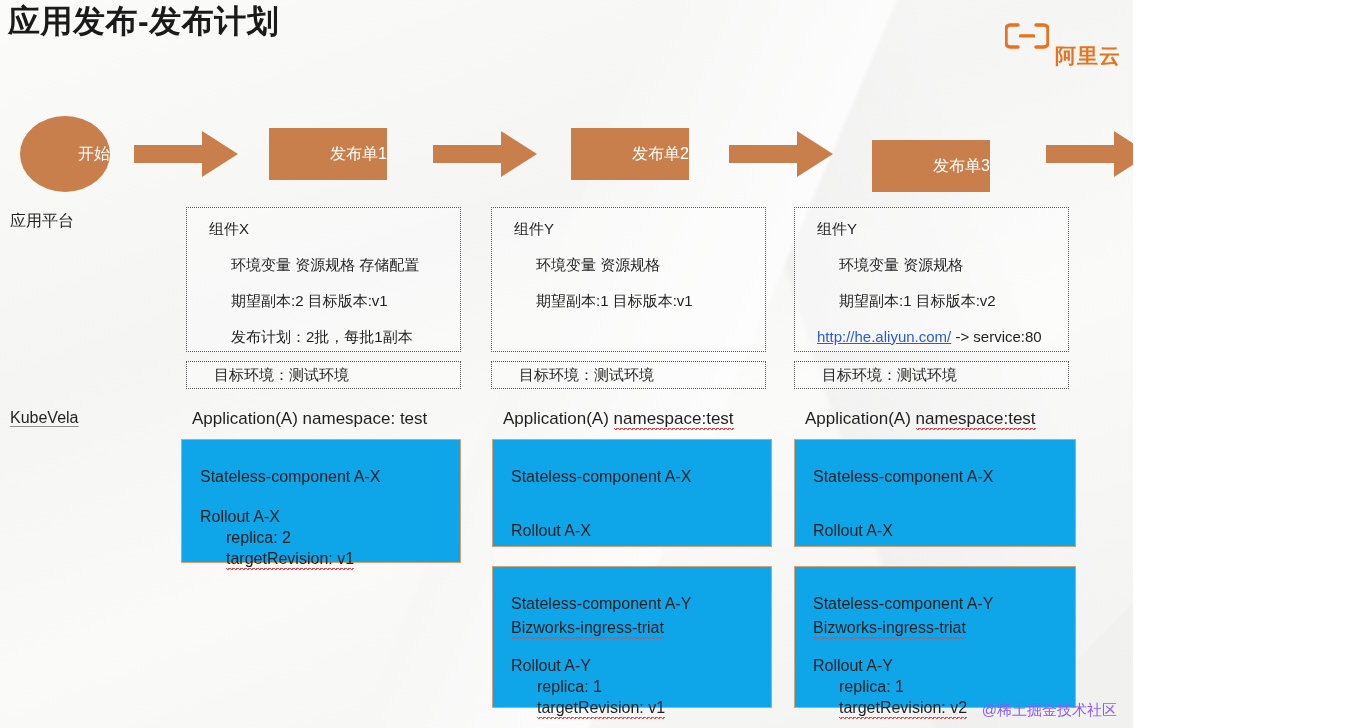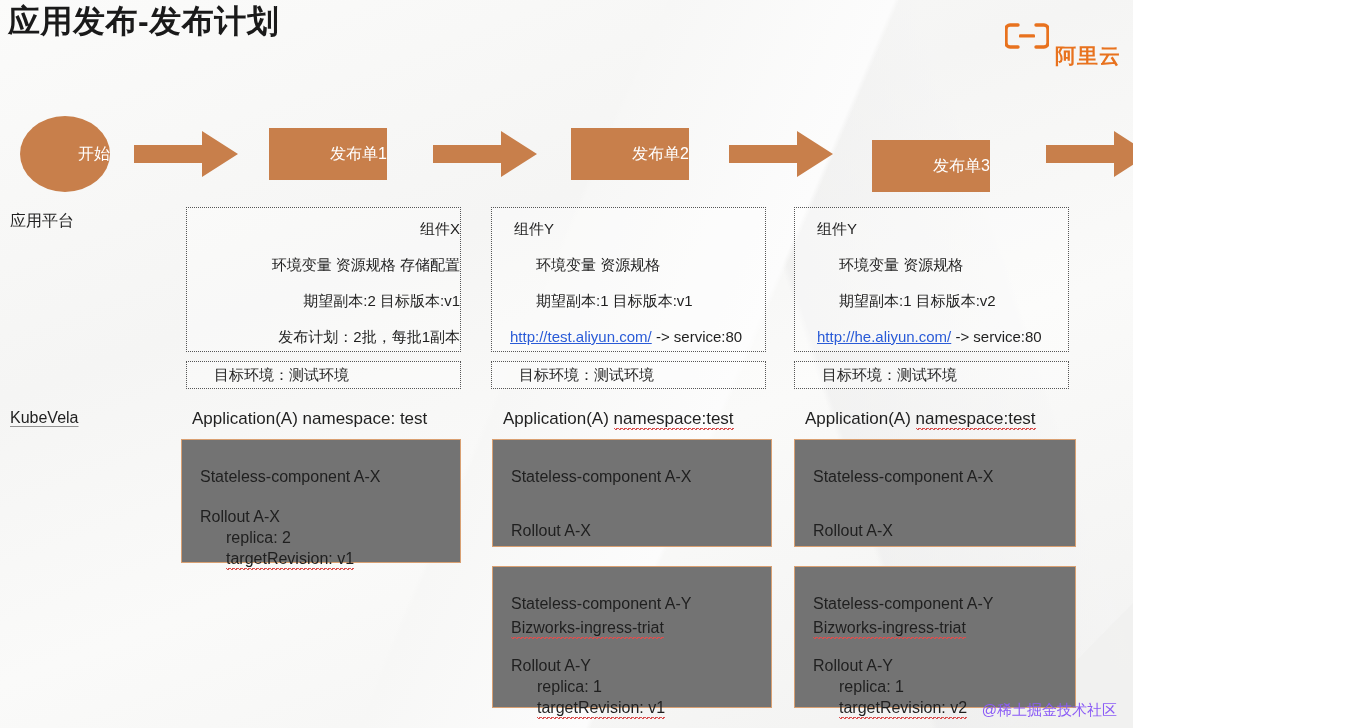--- a/index.html
+++ b/index.html
@@ -157,21 +157,21 @@
         #d94f4f 0, #d94f4f 1px, transparent 1px, transparent 2px,
         #d94f4f 2px, #d94f4f 3px, transparent 3px, transparent 4px);
     background-repeat: repeat-x;
     background-size: 4px 2px;
     background-position: 0 100%;
     padding-bottom: 2px;
   }
   .kbox {
     position: absolute;
     border: 1.6px solid #D9A072;
-    background: #737373;
+    background: #0ea5e9;
     box-sizing: border-box;
   }
   .kbox .kline {
     font-size: 16px;
     color: #1f1f1f;
     white-space: nowrap;
     margin-left: 18px;
   }
   .kbox .gap-lg { margin-top: 28px; }
   .kbox .gap-md { margin-top: 22px; }
@@ -245,35 +245,34 @@
   </div>
 
   <svg class="arrow" style="left:1046px; top:131px; width:104px;" viewBox="0 0 104 46">
     <path d="M0 14 H68 V0 L104 23 L68 46 V32 H0 Z" fill="#C87F4B"></path>
   </svg>
 
   <div class="node-ellipse round" style="left:1196px; top:116px;">
     <span>结束</span>
   </div>
 
-  <div class="dcard" style="left:186px; top:207px; width:275px; height:145px;text-align:right;">
+  <div class="dcard" style="left:186px; top:207px; width:275px; height:145px;">
     <div class="line head">组件X</div>
     <div class="line indent">环境变量 资源规格 存储配置</div>
     <div class="line indent">期望副本:2 目标版本:v1</div>
     <div class="line indent">发布计划：2批，每批1副本</div>
   </div>
   <div class="env-card" style="left:186px; top:361px; width:275px; height:28px;">
     <div class="line">目标环境：测试环境</div>
   </div>
 
   <div class="dcard" style="left:491px; top:207px; width:275px; height:145px;">
     <div class="line head">组件Y</div>
     <div class="line indent">环境变量 资源规格</div>
     <div class="line indent">期望副本:1 目标版本:v1</div>
-    <div class="line" style="margin:17px 0 0 18px;"><a class="link" href="#">http://test.aliyun.com/</a><span> -&gt; service:80</span></div>
   </div>
   <div class="env-card" style="left:491px; top:361px; width:275px; height:28px;">
     <div class="line">目标环境：测试环境</div>
   </div>
 
   <div class="dcard" style="left:794px; top:207px; width:275px; height:145px;">
     <div class="line head">组件Y</div>
     <div class="line indent">环境变量 资源规格</div>
     <div class="line indent">期望副本:1 目标版本:v2</div>
     <div class="line" style="margin:17px 0 0 22px;"><a class="link" href="#">http://he.aliyun.com/</a><span> -&gt; service:80</span></div>

